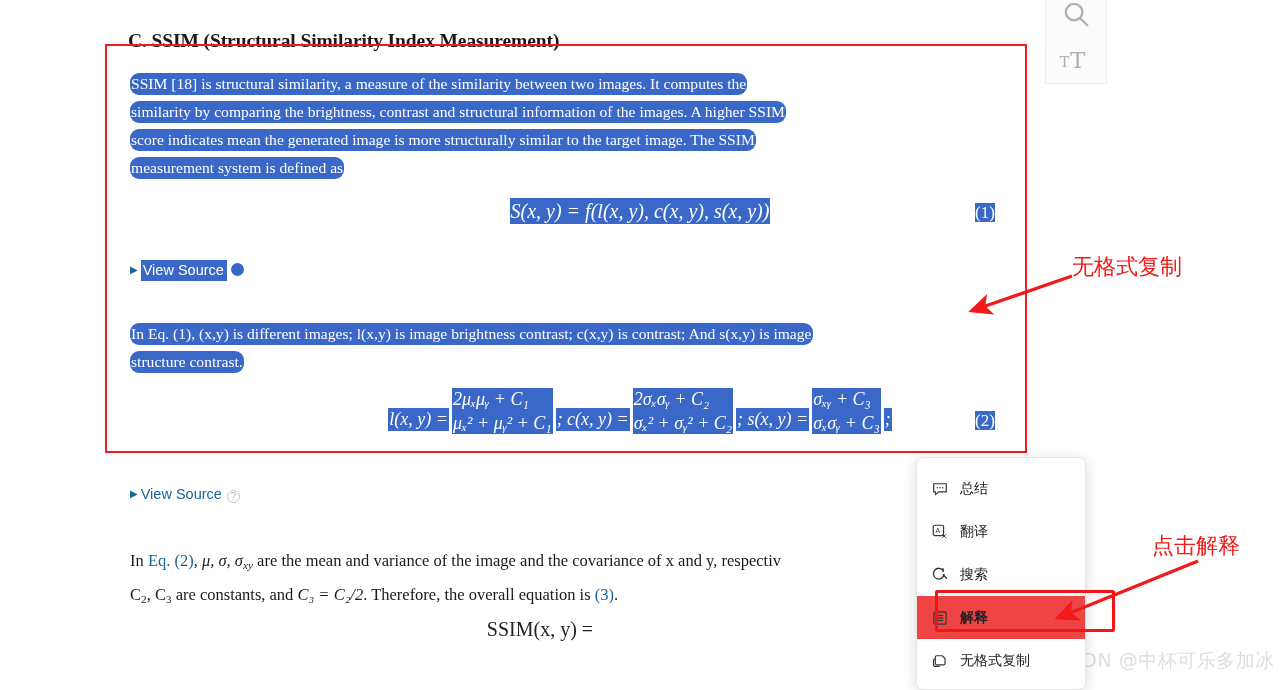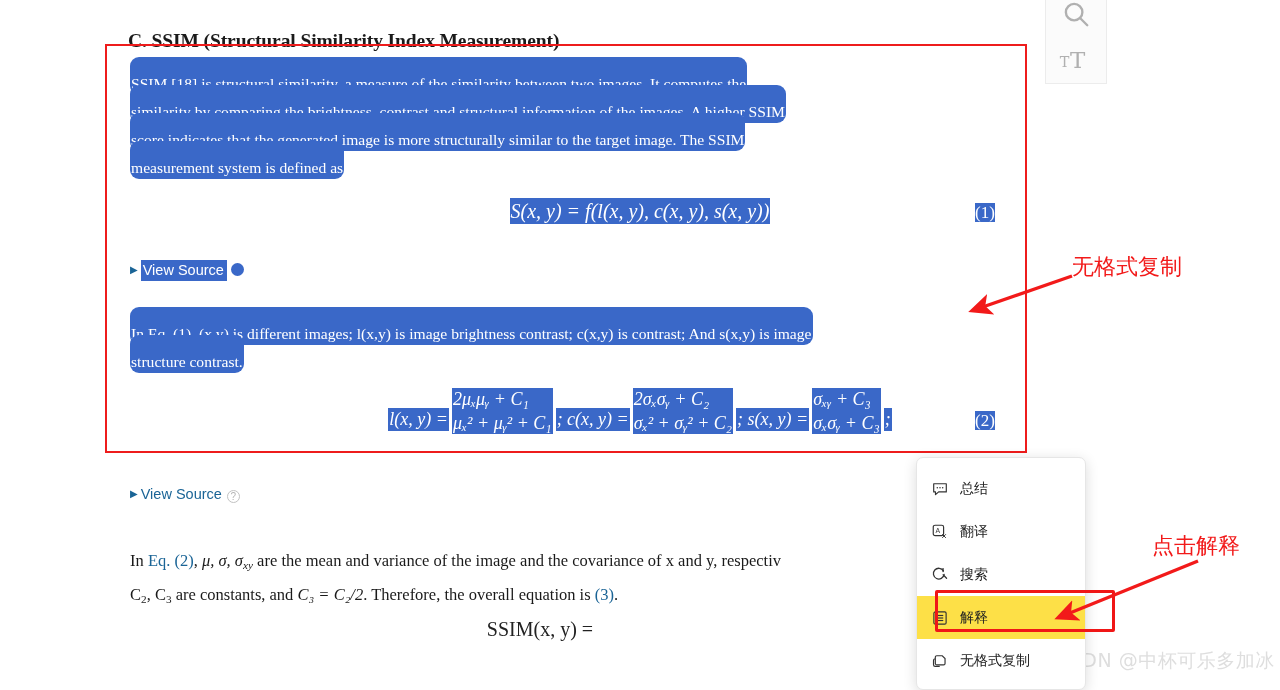--- a/index.html
+++ b/index.html
@@ -38,21 +38,21 @@
     font-size: 15.6px;
     line-height: 28px;
     color: #1a1a1a;
   }
 
   #para1 { left: 130px; top: 70px; width: 870px; }
   #para2 { left: 130px; top: 320px; width: 880px; }
 
   #para1 .line, #para2 .line { display: block; white-space: nowrap; }
   #para1 .line .sel, #para2 .line .sel {
-    padding: 18px 1px 3px 1px;
+    padding: 2px 1px 3px 1px;
     box-decoration-break: clone;
     border-radius: 9px;
     -webkit-box-decoration-break: clone;
   }
 
   
   .eq-row { position: absolute; width: 100%; }
   .eq-body {
     font-family: "Liberation Serif", serif;
     font-style: italic;
@@ -187,21 +187,21 @@
   }
   .ctx-item {
     display: flex; align-items: center;
     height: 43px;
     padding: 0 14px;
     gap: 11px;
     font-size: 14px;
     color: #222;
     cursor: default;
   }
-  .ctx-item.selected { background: #fde047; }
+  .ctx-item.selected { background: #ef4444; font-weight: bold; }
   .ctx-icon { width: 18px; height: 18px; flex: 0 0 18px; color: #333; }
 
   #ctxhl {
     position: absolute;
     left: 935px; top: 590px;
     width: 180px; height: 42px;
     border: 3px solid #f01616;
     border-radius: 2px;
     pointer-events: none;
   }
@@ -220,21 +220,21 @@
 </head>
 <body>
 
 <div id="page">
 
   <div class="heading">C. SSIM (Structural Similarity Index Measurement)</div>
 
   <div class="para" id="para1">
     <span class="line"><span class="sel">SSIM [18] is structural similarity, a measure of the similarity between two images. It computes the</span></span>
     <span class="line"><span class="sel">similarity by comparing the brightness, contrast and structural information of the images. A higher SSIM</span></span>
-    <span class="line"><span class="sel">score indicates that the generated image is more structurally similar to the target image. The SSIM</span></span>
+    <span class="line"><span class="sel">score indicates mean the generated image is more structurally similar to the target image. The SSIM</span></span>
     <span class="line"><span class="sel">measurement system is defined as</span></span>
   </div>
 
   <div class="eq-row" id="eq1">
     <div class="eq-body"><span class="sel">S(x, y) = f(l(x, y), c(x, y), s(x, y))</span></div>
   </div>
   <div class="eq-num" id="eq1num"><span class="sel">(1)</span></div>
 
   <div class="viewsource" id="vs1">
     <span class="vs-caret">▶</span><span class="vs-label">View Source</span><span class="vs-help"></span>

